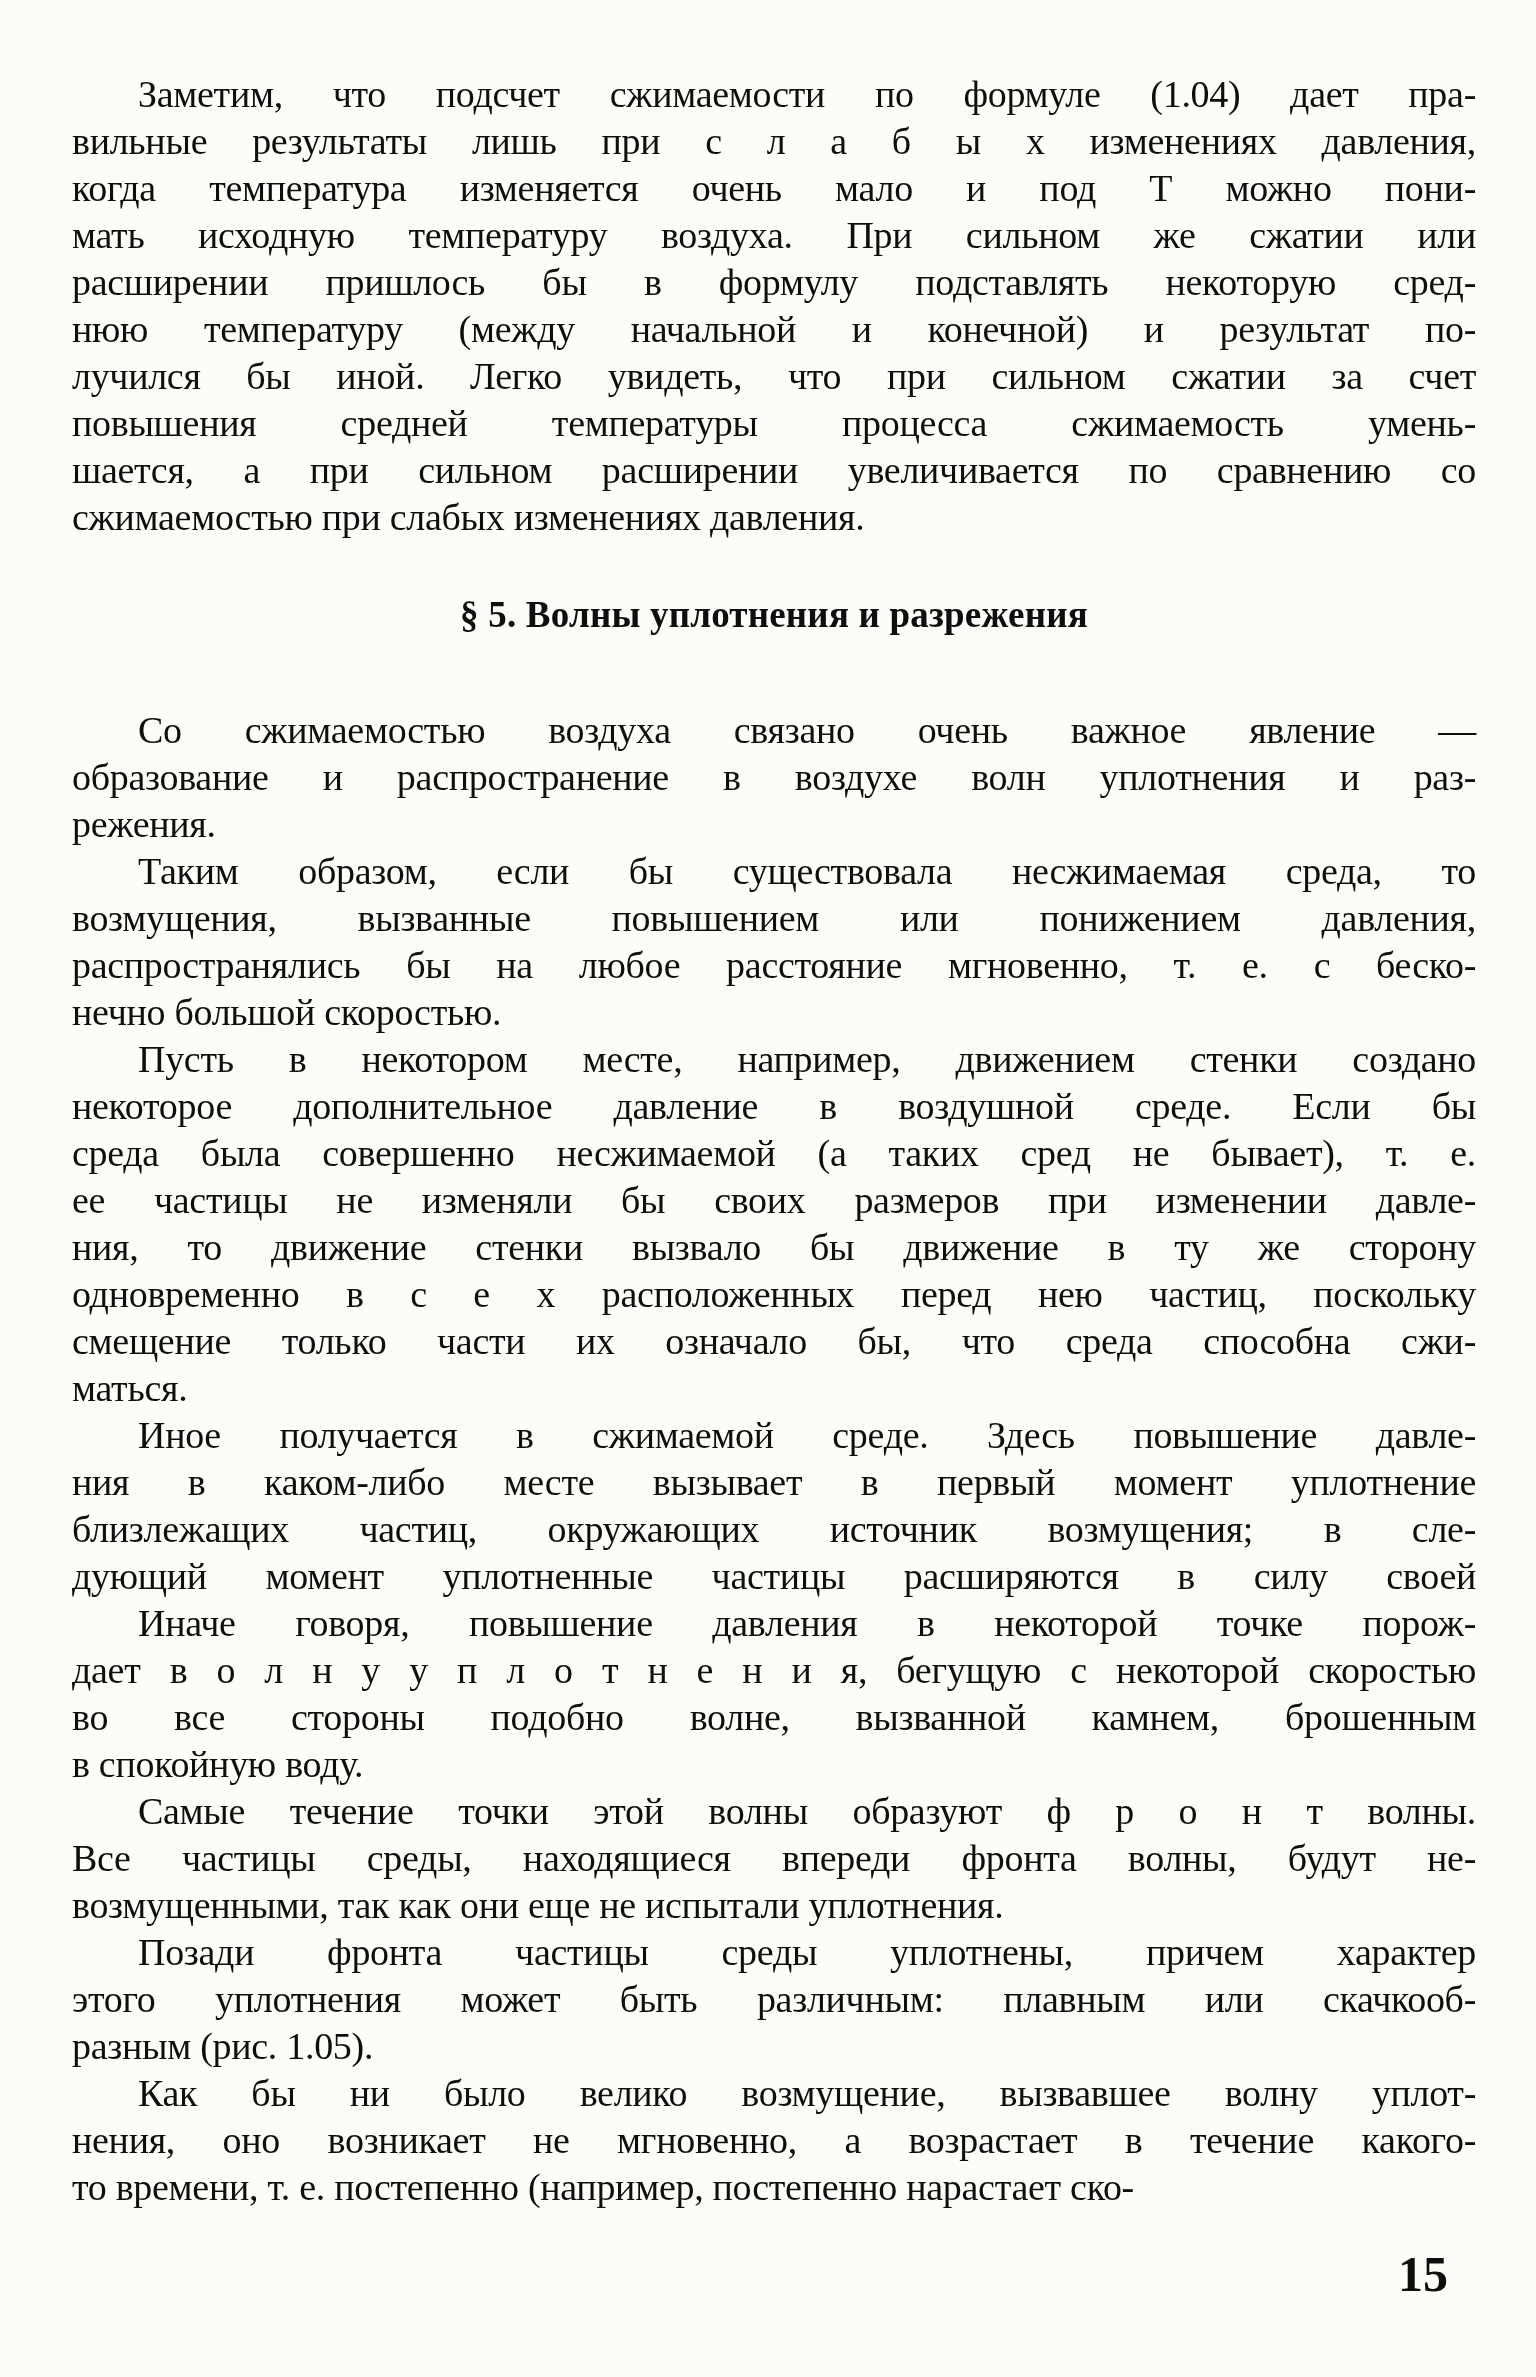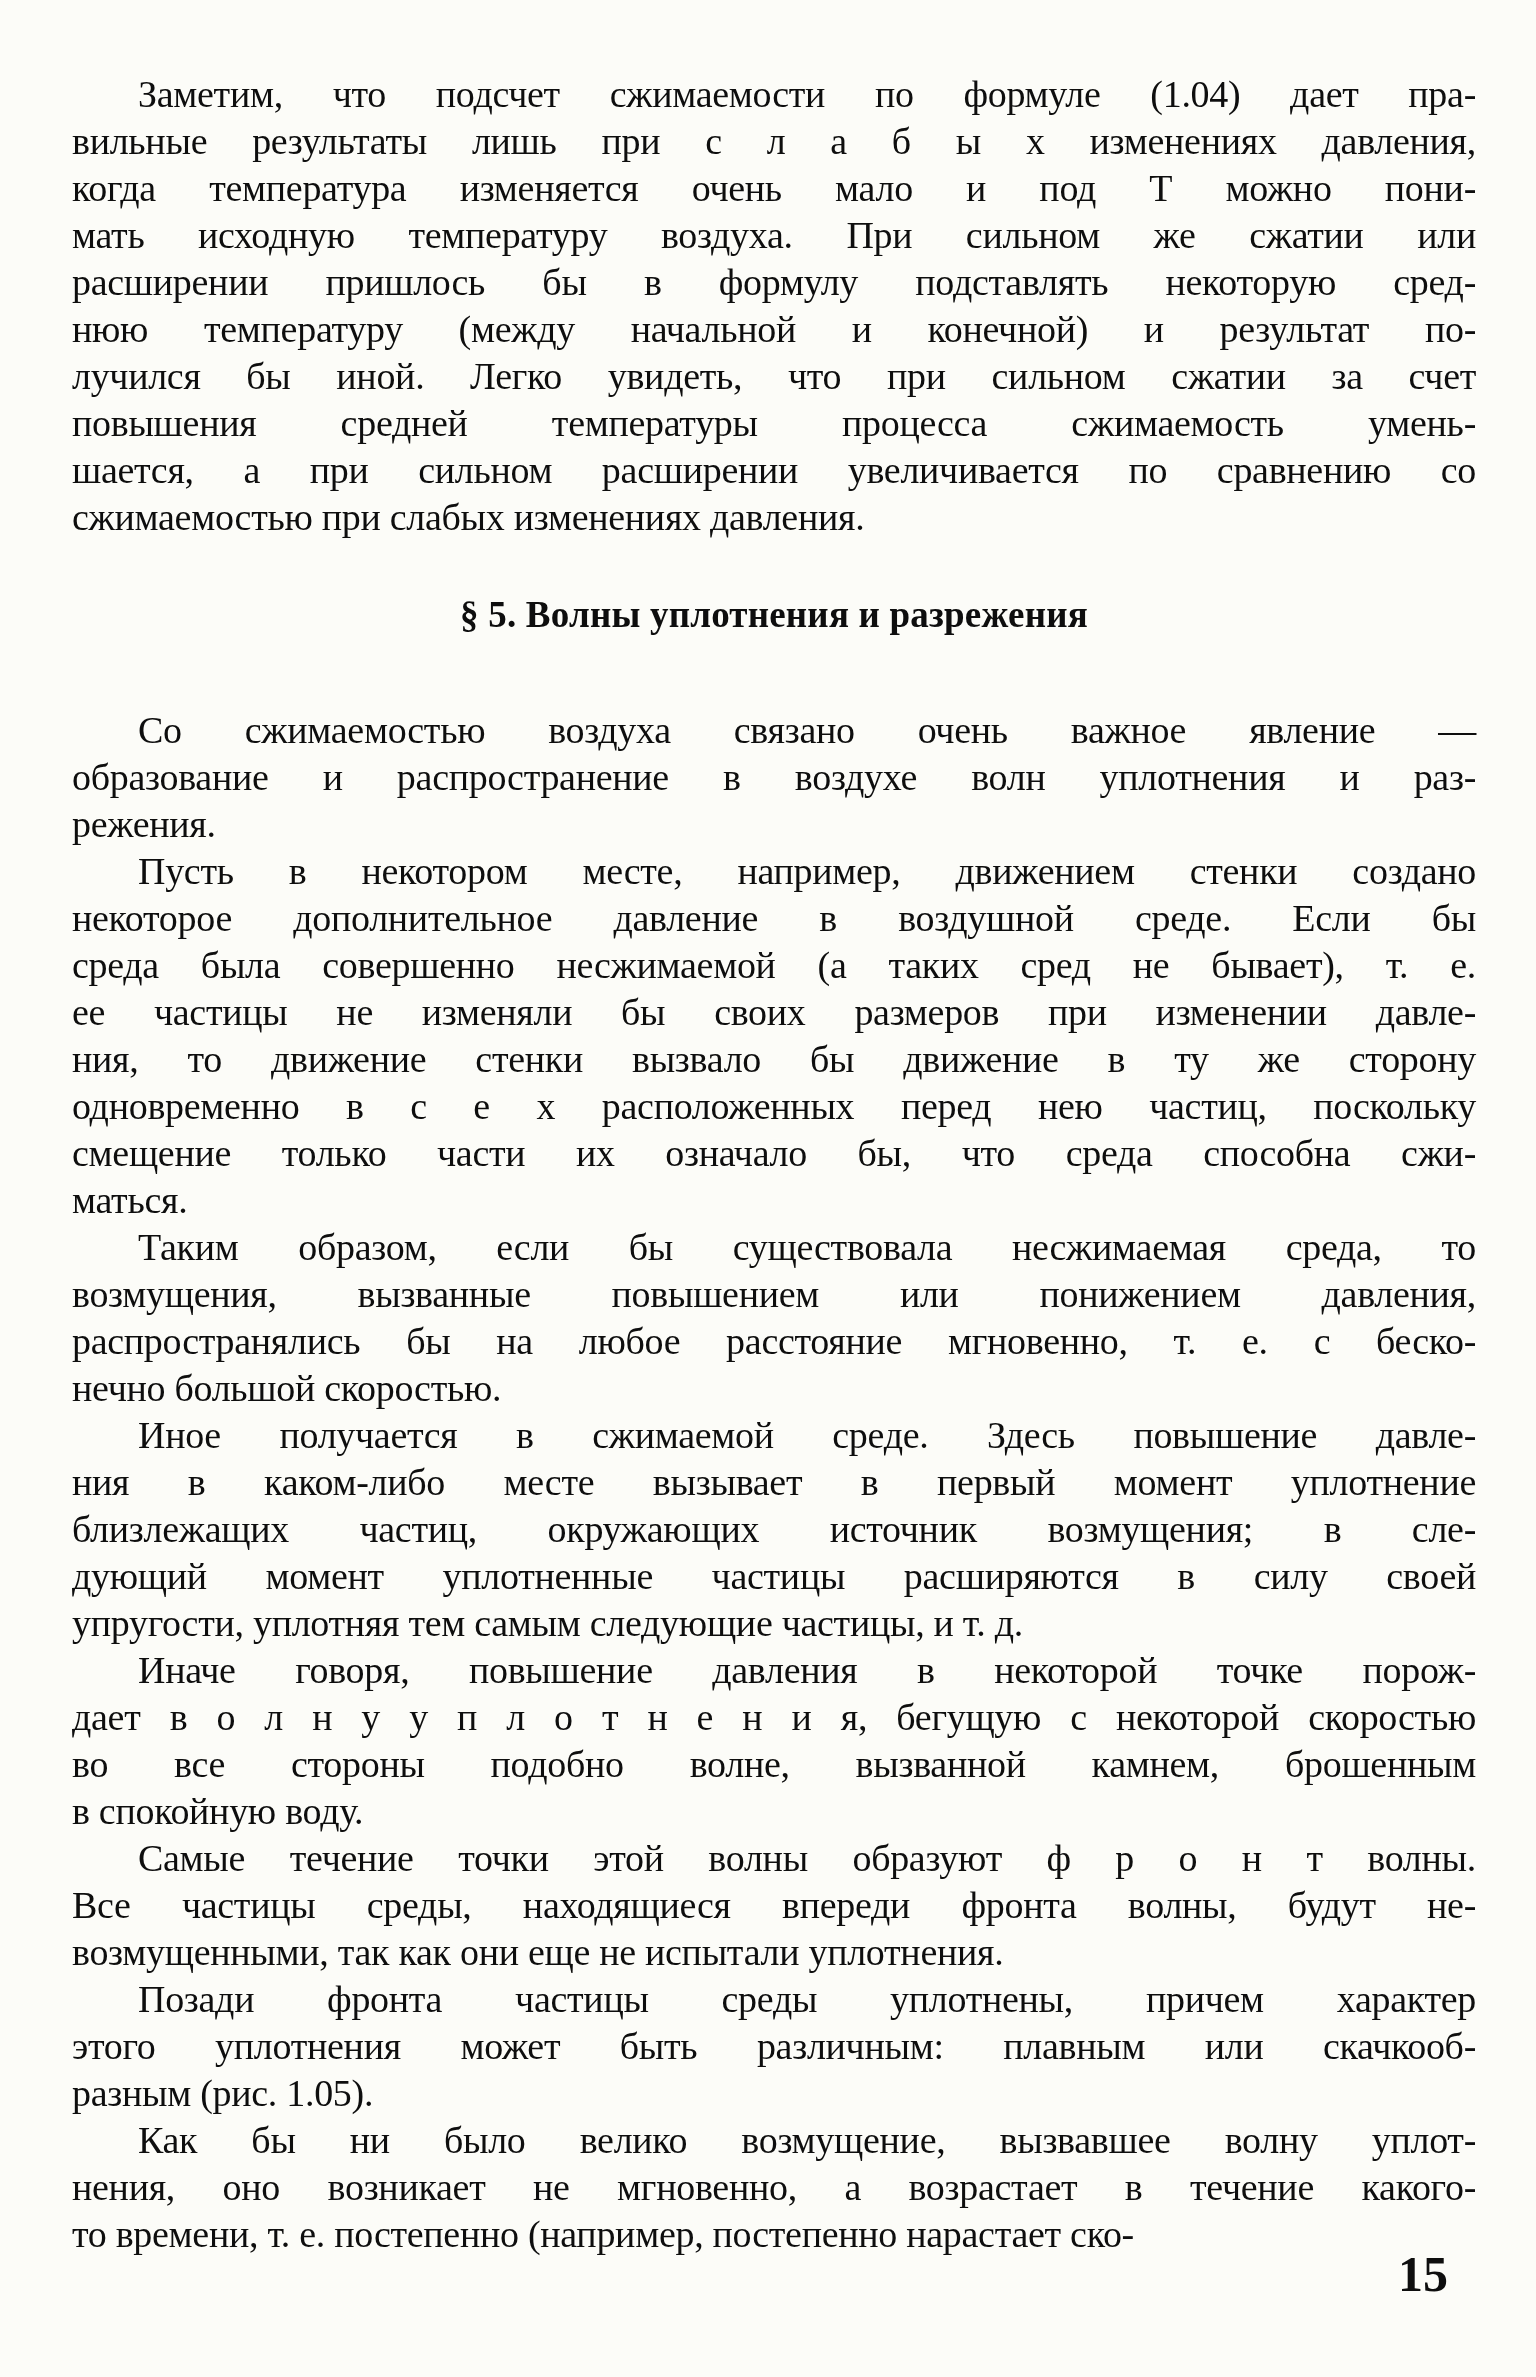--- a/index.html
+++ b/index.html
@@ -80,41 +80,40 @@
         <div class="line">шается, а при сильном расширении увеличивается по сравнению со</div>
         <div class="line last">сжимаемостью при слабых изменениях давления.</div>
       </div>
       <div class="heading">§ 5. Волны уплотнения и разрежения</div>
       <div class="paragraph">
         <div class="line first">Со сжимаемостью воздуха связано очень важное явление —</div>
         <div class="line">образование и распространение в воздухе волн уплотнения и раз-</div>
         <div class="line last">режения.</div>
       </div>
       <div class="paragraph">
+        <div class="line first">Таким образом, если бы существовала несжимаемая среда, то</div>
+        <div class="line">возмущения, вызванные повышением или понижением давления,</div>
+        <div class="line">распространялись бы на любое расстояние мгновенно, т. е. с беско-</div>
+        <div class="line last">нечно большой скоростью.</div>
+      </div>
+      <div class="paragraph">
         <div class="line first">Пусть в некотором месте, например, движением стенки создано</div>
         <div class="line">некоторое дополнительное давление в воздушной среде. Если бы</div>
         <div class="line">среда была совершенно несжимаемой (а таких сред не бывает), т. е.</div>
         <div class="line">ее частицы не изменяли бы своих размеров при изменении давле-</div>
         <div class="line">ния, то движение стенки вызвало бы движение в ту же сторону</div>
         <div class="line">одновременно в с е х расположенных перед нею частиц, поскольку</div>
         <div class="line">смещение только части их означало бы, что среда способна сжи-</div>
         <div class="line last">маться.</div>
       </div>
       <div class="paragraph">
-        <div class="line first">Таким образом, если бы существовала несжимаемая среда, то</div>
-        <div class="line">возмущения, вызванные повышением или понижением давления,</div>
-        <div class="line">распространялись бы на любое расстояние мгновенно, т. е. с беско-</div>
-        <div class="line last">нечно большой скоростью.</div>
-      </div>
-      <div class="paragraph">
         <div class="line first">Иное получается в сжимаемой среде. Здесь повышение давле-</div>
         <div class="line">ния в каком-либо месте вызывает в первый момент уплотнение</div>
         <div class="line">близлежащих частиц, окружающих источник возмущения; в сле-</div>
         <div class="line">дующий момент уплотненные частицы расширяются в силу своей</div>
-        <div class="line last">упругости, уплотняя тем самым следующие частицы, и т. д.</div>
       </div>
       <div class="paragraph">
         <div class="line first">Иначе говоря, повышение давления в некоторой точке порож-</div>
         <div class="line">дает в о л н у  у п л о т н е н и я, бегущую с некоторой скоростью</div>
         <div class="line">во все стороны подобно волне, вызванной камнем, брошенным</div>
         <div class="line last">в спокойную воду.</div>
       </div>
       <div class="paragraph">
         <div class="line first">Самые течение точки этой волны образуют  ф р о н т  волны.</div>
         <div class="line">Все частицы среды, находящиеся впереди фронта волны, будут не-</div>

